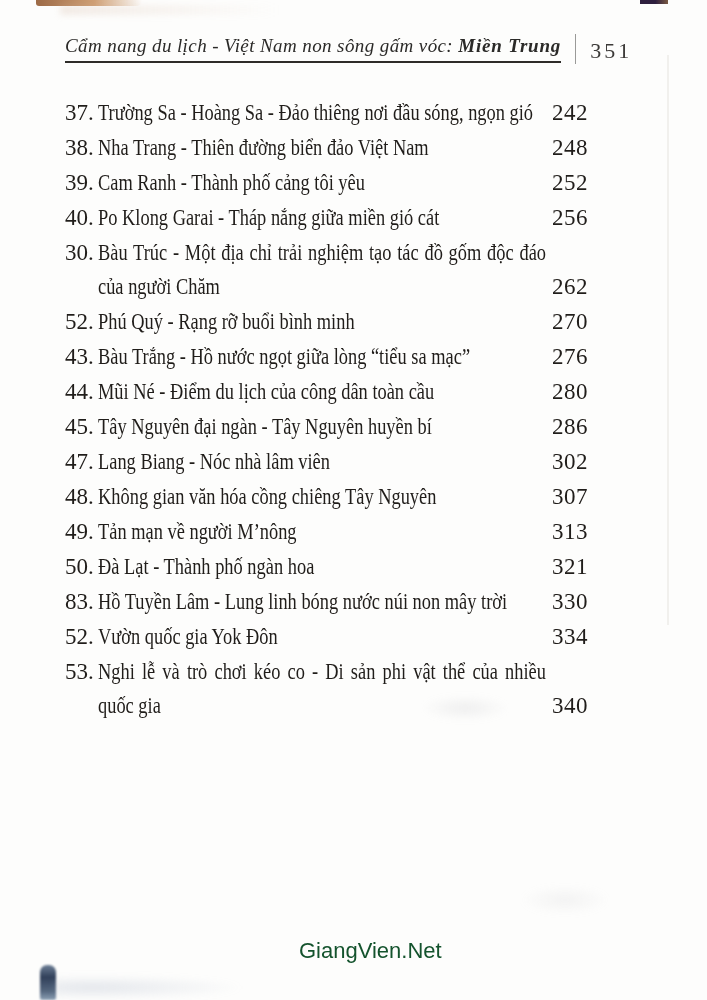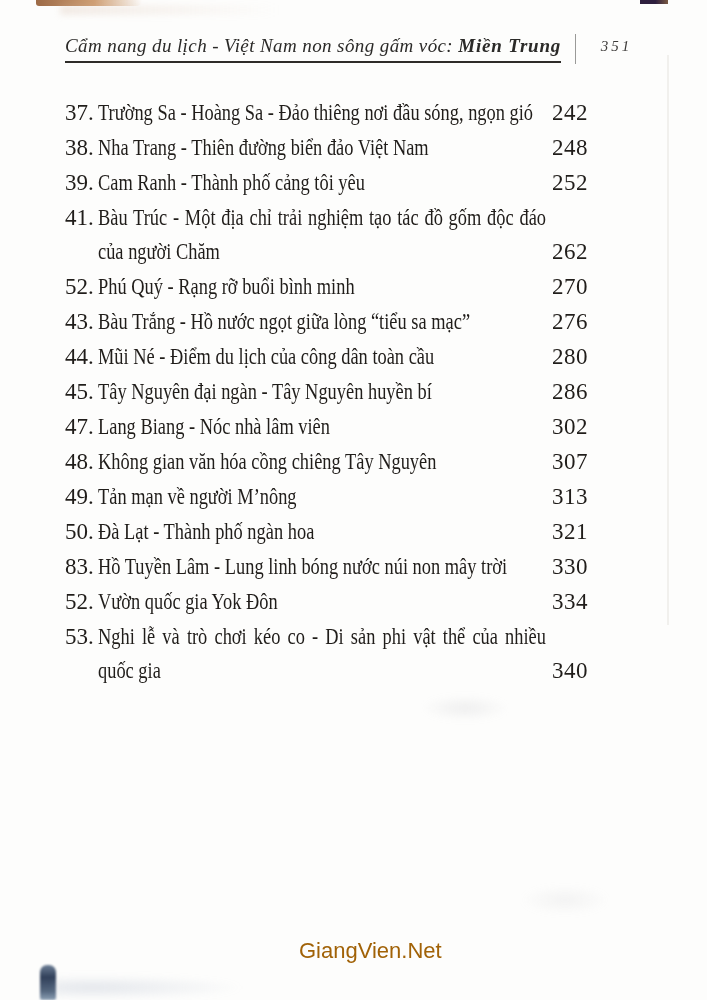--- a/index.html
+++ b/index.html
@@ -81,22 +81,22 @@
     letter-spacing:.8px;
   }
   .header-rule{
     width:1px;height:30px;background:#9a9a98;
     margin-left:14px;flex:none;
     align-self:flex-start;
   }
   .folio{
     flex:none;width:46px;margin-left:10px;
     text-align:right;
-    font-size:15px;letter-spacing:3px;color:#3c3a38;
-    align-self:flex-start;padding-top:4px;font-style:italic;
+    font-size:22px;letter-spacing:3px;color:#3c3a38;
+    align-self:flex-start;padding-top:4px;
   }
 
   
   .toc{
     position:absolute;left:65px;top:96px;width:523px;
   }
   .entry{
     position:relative;
     width:523px;
     font-size:23px;
@@ -127,21 +127,21 @@
     margin-left:0;
     font-weight:bold;
     font-style:italic;
   }
 
   
   .watermark{
     position:absolute;left:299px;top:938px;
     font-family:"Liberation Sans","DejaVu Sans",sans-serif;
     font-size:22px;
-    color:#a16207;
+    color:#14532d;
   }
 </style>
 </head>
 <body>
 
 <div class="artifact art-top-left"></div>
 <div class="artifact art-top-left-haze"></div>
 <div class="artifact art-top-right"></div>
 <div class="artifact art-right-edge"></div>
 <div class="artifact art-bottom-left"></div>
@@ -168,21 +168,26 @@
       <span class="num">38.</span>
       <span class="title">Nha Trang - Thiên đường biển đảo Việt Nam</span>
       <span class="pg">248</span>
     </div>
     <div class="entry">
       <span class="num">39.</span>
       <span class="title">Cam Ranh - Thành phố cảng tôi yêu</span>
       <span class="pg">252</span>
     </div>
     <div class="entry">
-      <span class="num">41.</span>
+      <span class="num">40.</span>
+      <span class="title">Po Klong Garai - Tháp nắng giữa miền gió cát</span>
+      <span class="pg">256</span>
+    </div>
+    <div class="entry">
+      <span class="num">30.</span>
       <span class="title">Bàu Trúc - Một địa chỉ trải nghiệm tạo tác đồ gốm độc đáo của người Chăm</span>
       <span class="pg">262</span>
     </div>
     <div class="entry">
       <span class="num">52.</span>
       <span class="title">Phú Quý - Rạng rỡ buổi bình minh</span>
       <span class="pg">270</span>
     </div>
     <div class="entry">
       <span class="num">43.</span>

